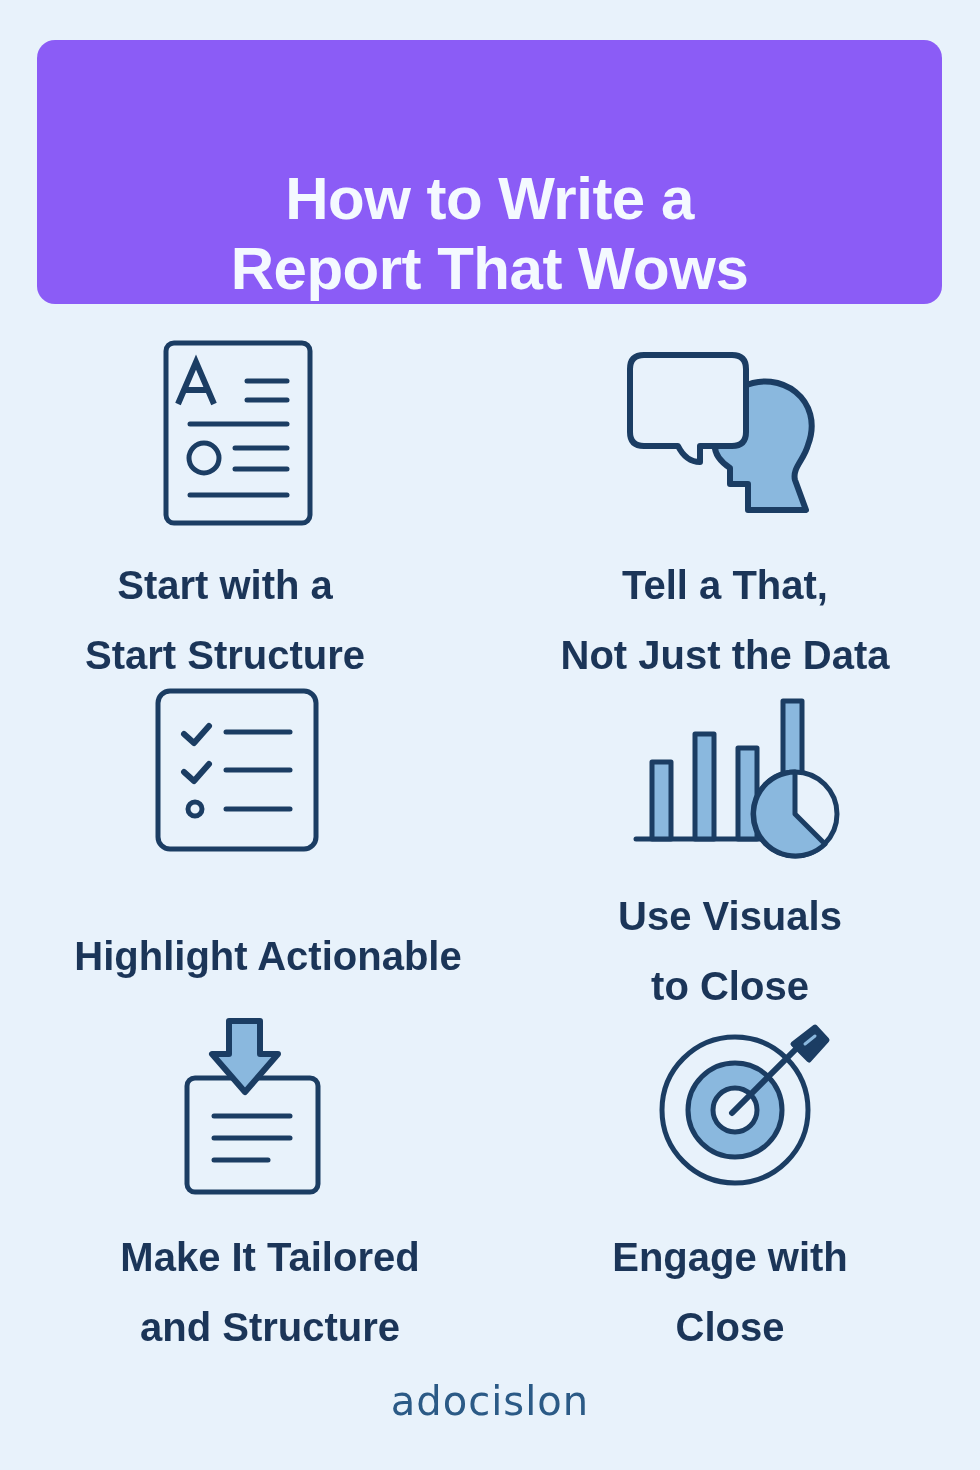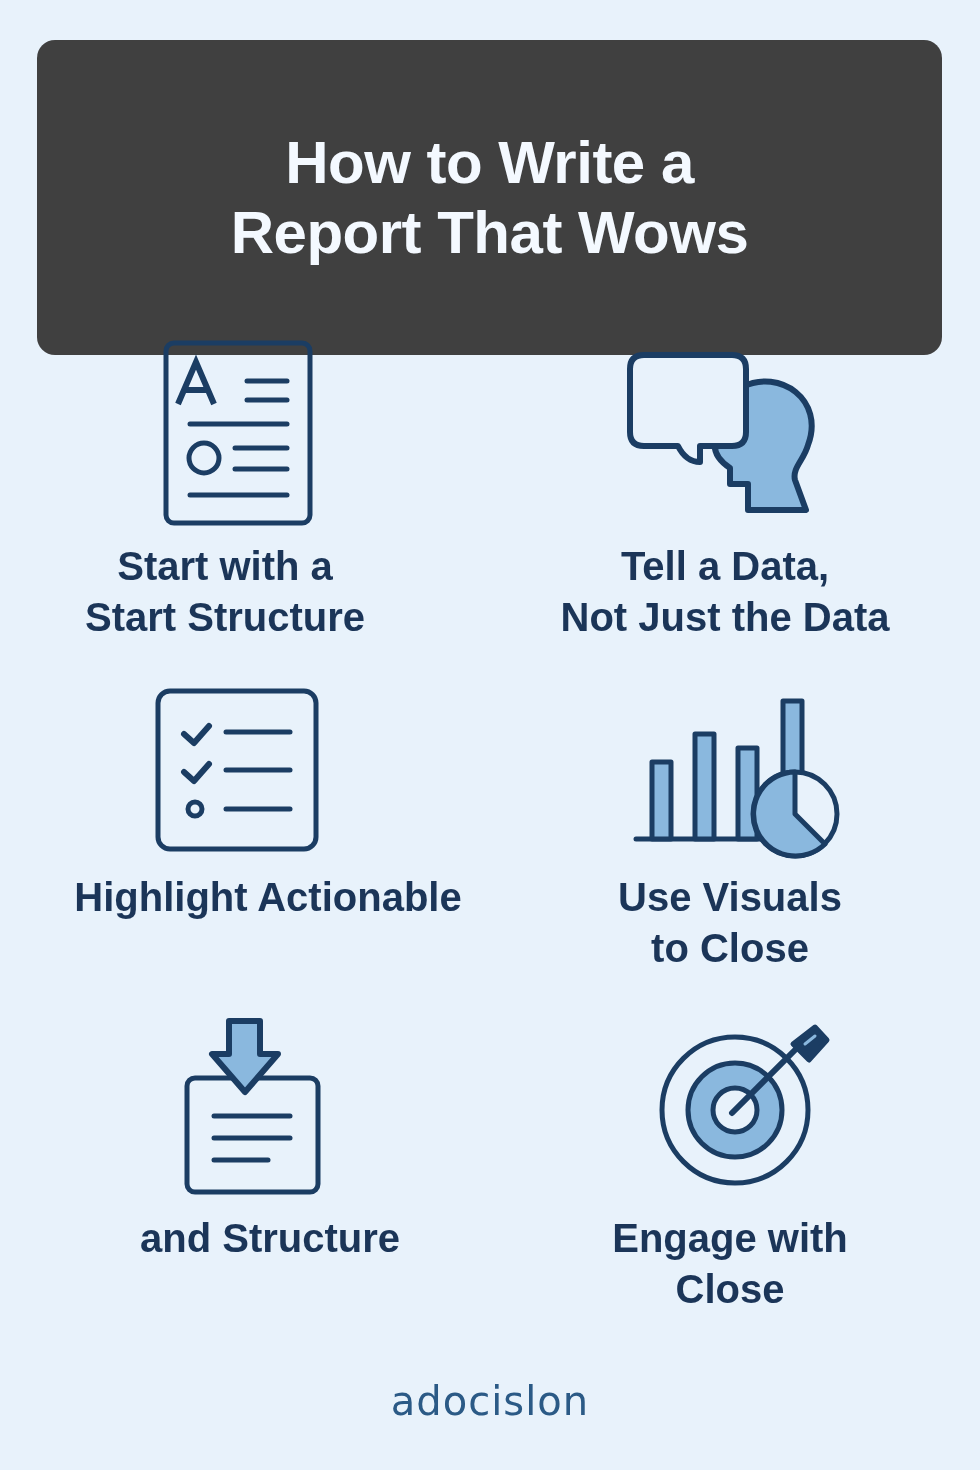--- a/index.html
+++ b/index.html
@@ -3,34 +3,34 @@
 <meta charset="utf-8">
 <style>
   html, body { margin:0; padding:0; }
   body {
     width:980px; height:1470px; overflow:hidden;
     background:#e8f2fb;
     font-family:"Liberation Sans", "DejaVu Sans", sans-serif;
     position:relative;
   }
   .header {
-    position:absolute; left:37px; top:40px; width:905px; height:315px;
-    background:#404040; border-radius:18px;
-    display:flex; flex-direction:column; align-items:center; justify-content:center;
+    position:absolute; left:37px; top:40px; width:905px; height:264px;
+    background:#8b5cf6; border-radius:18px;
+    display:flex; flex-direction:column; align-items:center; justify-content:flex-end;
   }
   .header .line {
     color:#f4f9ff; font-weight:bold; font-size:60px; line-height:70px;
     letter-spacing:-0.5px; text-align:center; white-space:nowrap;
   }
   .icon { position:absolute; }
   .label {
     position:absolute; text-align:center; color:#1b3558; font-weight:bold;
     font-size:40px; line-height:51px; white-space:nowrap;
   }
-  .label span { display:block; }
+  .label span { display:block;margin-top:19px; }
   .brand {
     position:absolute; left:0; width:980px; top:1378px; text-align:center;
     color:#2b5a86; font-size:40px; letter-spacing:1px;
     font-family:"DejaVu Sans", sans-serif; font-weight:normal;
   }
 </style>
 </head>
 <body>
 
 <div class="header">
@@ -56,36 +56,36 @@
   <span>Start Structure</span>
 </div>
 
 <div class="icon" style="left:620px;top:350px;width:200px;height:170px;">
   <svg width="200" height="170" viewBox="0 0 200 170" fill="none" stroke="#1b3d63" stroke-width="6" stroke-linejoin="round" stroke-linecap="round">
     <path d="M122 37 C160 18 205 50 188 95 C184 110 172 118 175 130 L186 160 L128 160 L128 134 L110 134 L110 118 C98 110 92 100 96 88 Z" fill="#8ab8de"></path>
     <path d="M28 5 L112 5 Q126 5 126 19 L126 82 Q126 96 112 96 L80 96 L80 112 Q66 112 58 96 L24 96 Q10 96 10 82 L10 19 Q10 5 24 5 Z" fill="#e8f2fb"></path>
   </svg>
 </div>
 <div class="label" style="left:505px;top:541px;width:440px;">
-  <span>Tell a Data,</span>
+  <span>Tell a That,</span>
   <span>Not Just the Data</span>
 </div>
 
 <div class="icon" style="left:153px;top:686px;width:168px;height:168px;">
   <svg width="168" height="168" viewBox="0 0 168 168" fill="none" stroke="#1b3d63" stroke-width="5" stroke-linecap="round" stroke-linejoin="round">
     <rect x="5" y="5" width="158" height="158" rx="12"></rect>
     <path d="M31 48 L41 57 L56 40" stroke-width="6"></path>
     <path d="M31 86 L41 95 L56 78" stroke-width="6"></path>
     <circle cx="42" cy="123" r="7"></circle>
     <line x1="73" y1="46" x2="137" y2="46"></line>
     <line x1="73" y1="84" x2="137" y2="84"></line>
     <line x1="73" y1="123" x2="137" y2="123"></line>
   </svg>
 </div>
-<div class="label" style="left:40px;top:872px;width:456px;">
+<div class="label" style="left:40px;top:912px;width:456px;">
   <span>Highlight Actionable</span>
 </div>
 
 <div class="icon" style="left:630px;top:696px;width:215px;height:165px;">
   <svg width="215" height="165" viewBox="0 0 215 165" fill="none" stroke="#1b3d63" stroke-width="5" stroke-linejoin="round" stroke-linecap="round">
     <line x1="6" y1="143" x2="140" y2="143"></line>
     <rect x="22" y="66" width="19" height="77" fill="#8ab8de"></rect>
     <rect x="65" y="38" width="19" height="105" fill="#8ab8de"></rect>
     <rect x="108" y="52" width="19" height="91" fill="#8ab8de"></rect>
     <rect x="153" y="5" width="19" height="80" fill="#8ab8de"></rect>
@@ -101,20 +101,21 @@
 <div class="icon" style="left:182px;top:1016px;width:140px;height:182px;">
   <svg width="140" height="182" viewBox="0 0 140 182" fill="none" stroke="#1b3d63" stroke-width="5" stroke-linejoin="round" stroke-linecap="round">
     <rect x="5" y="62" width="131" height="114" rx="8" fill="#e8f2fb"></rect>
     <path d="M47 5 L78 5 L78 38 L96 38 L63 76 L30 38 L47 38 Z" fill="#8ab8de" stroke-width="6"></path>
     <line x1="32" y1="100" x2="108" y2="100"></line>
     <line x1="32" y1="122" x2="108" y2="122"></line>
     <line x1="32" y1="144" x2="86" y2="144"></line>
   </svg>
 </div>
 <div class="label" style="left:45px;top:1213px;width:450px;">
+  <span>Make It Tailored</span>
   <span>and Structure</span>
 </div>
 
 <div class="icon" style="left:655px;top:1022px;width:180px;height:168px;">
   <svg width="180" height="168" viewBox="0 0 180 168" fill="none" stroke="#1b3d63" stroke-width="5" stroke-linecap="round" stroke-linejoin="round">
     <circle cx="80" cy="88" r="73"></circle>
     <circle cx="80" cy="88" r="47" fill="#8ab8de"></circle>
     <circle cx="80" cy="88" r="22" fill="#e8f2fb"></circle>
     <line x1="77" y1="91" x2="148" y2="20" stroke-width="6"></line>
     <path d="M138 22 L160 5 L172 18 L154 38 Z" fill="#1b3d63"></path>

